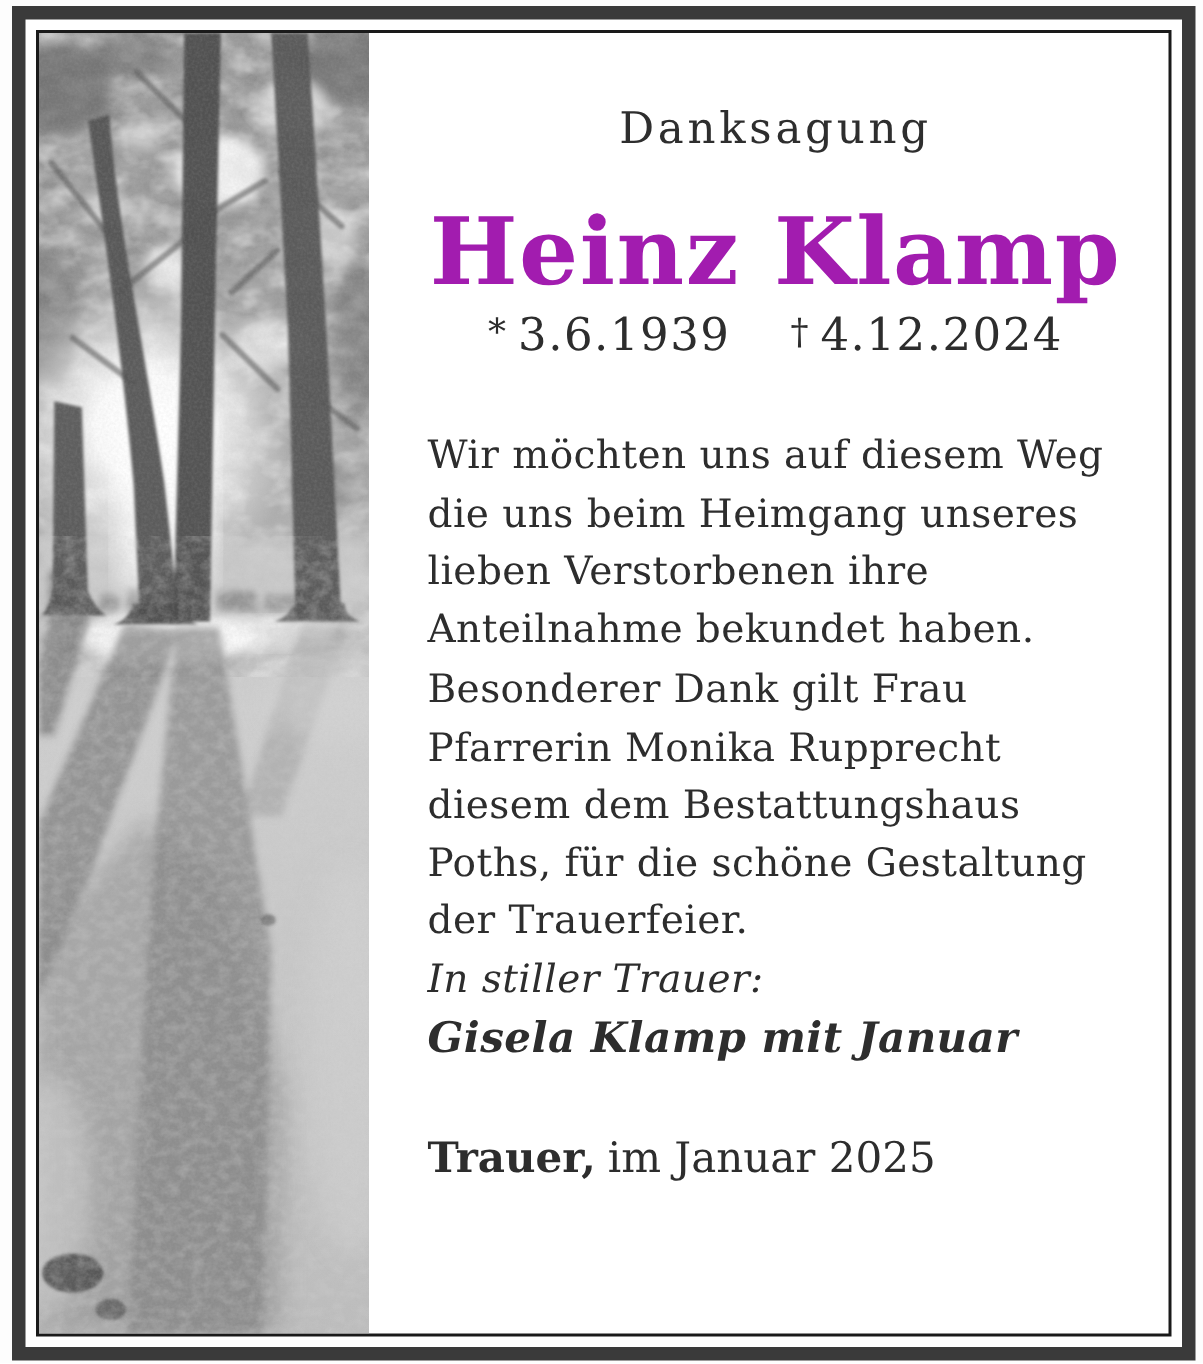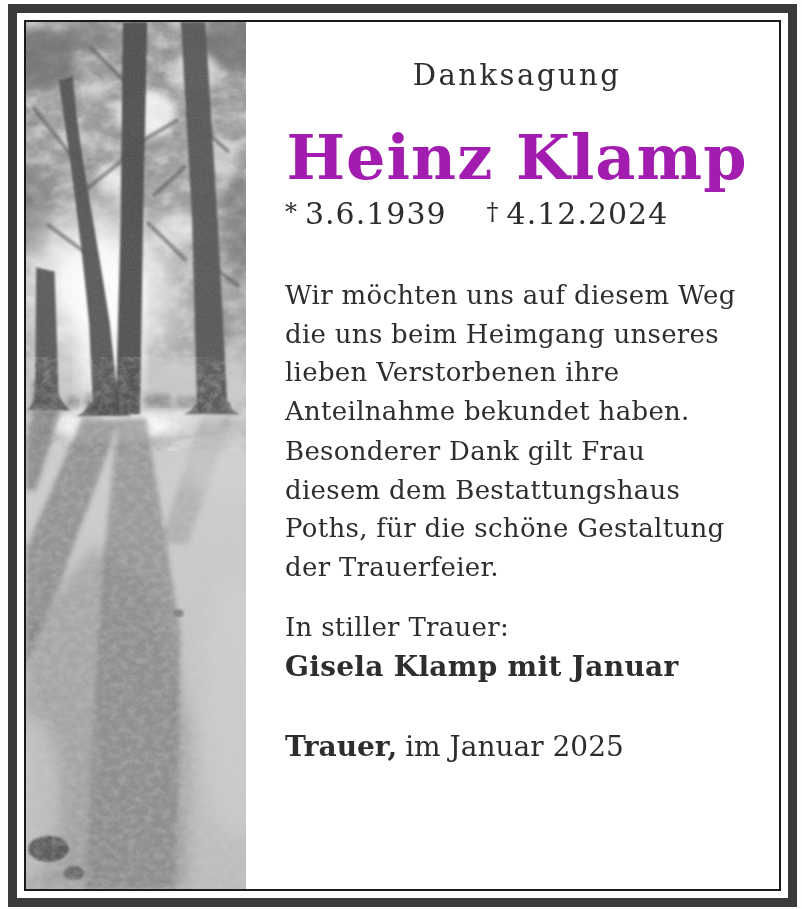--- a/index.html
+++ b/index.html
@@ -14,41 +14,41 @@
     background:#ffffff;
   }
   .frame-inner {
     border:2px solid #1a1a1a; height:100%; box-sizing:border-box;
     display:flex; flex-direction:row; background:#ffffff; overflow:hidden;
   }
   .photo { width:220px; flex:0 0 220px; height:100%; overflow:hidden; background:#9a9a9a; }
   .photo svg { display:block; width:100%; height:100%; }
   .col {
     flex:1 1 auto; box-sizing:border-box;
-    padding:34px 30px 0 39px;
+    padding:44px 30px 0 39px;
   }
   .danksagung {
     text-align:center; font-size:29px; letter-spacing:2.5px; font-weight:400;
     line-height:38px; color:#2e2e2e;
   }
   .name {
     text-align:center; font-size:62px; font-weight:700; letter-spacing:1px;
     line-height:68px; margin-top:30px; color:#a21caf; white-space:nowrap;
   }
   .dates {
-    font-size:30px; letter-spacing:1px; line-height:40px;
+    text-align:center; font-size:30px; letter-spacing:1px; line-height:40px;
     margin-top:2px; white-space:nowrap;
   }
   .dates .sym { font-size:0.8em; position:relative; top:-0.18em; margin-right:7px; }
   .dategap { display:inline-block; width:40px; }
   .para { font-size:26px; line-height:38.5px; letter-spacing:0.3px; }
   .p1 { margin-top:40px; }
   .p2 { margin-top:2px; }
   .tline { white-space:nowrap; }
-  .closing { margin-top:22px; font-size:26px; line-height:38.5px; letter-spacing:0.3px; }
+  .closing { font-size:26px; line-height:38.5px; letter-spacing:0.3px;font-style:italic; }
   .closing .family { font-weight:700; font-size:28px; line-height:40px; }
   .dateline { margin-top:40px; font-size:28px; line-height:40px; white-space:nowrap; }
   .dateline .place { font-weight:700; }
   .dateline .rest { margin-left:0.28em; }
 </style>
 </head>
 <body>
 
 <div class="sheet">
   <div class="frame-outer">
@@ -200,20 +200,21 @@
 
         <div class="para p1">
             <div class="tline">Wir möchten uns auf diesem Weg</div>
             <div class="tline">die uns beim Heimgang unseres</div>
             <div class="tline">lieben Verstorbenen ihre</div>
             <div class="tline">Anteilnahme bekundet haben.</div>
           </div>
 
         <div class="para p2">
             <div class="tline">Besonderer Dank gilt Frau</div>
+            <div class="tline">Pfarrerin Monika Rupprecht</div>
             <div class="tline">diesem dem Bestattungshaus</div>
             <div class="tline">Poths, für die schöne Gestaltung</div>
             <div class="tline">der Trauerfeier.</div>
           </div>
 
         <div class="closing">
           <div class="tline">In stiller Trauer:</div>
           <div class="tline family">Gisela Klamp mit Januar</div>
         </div>
 

